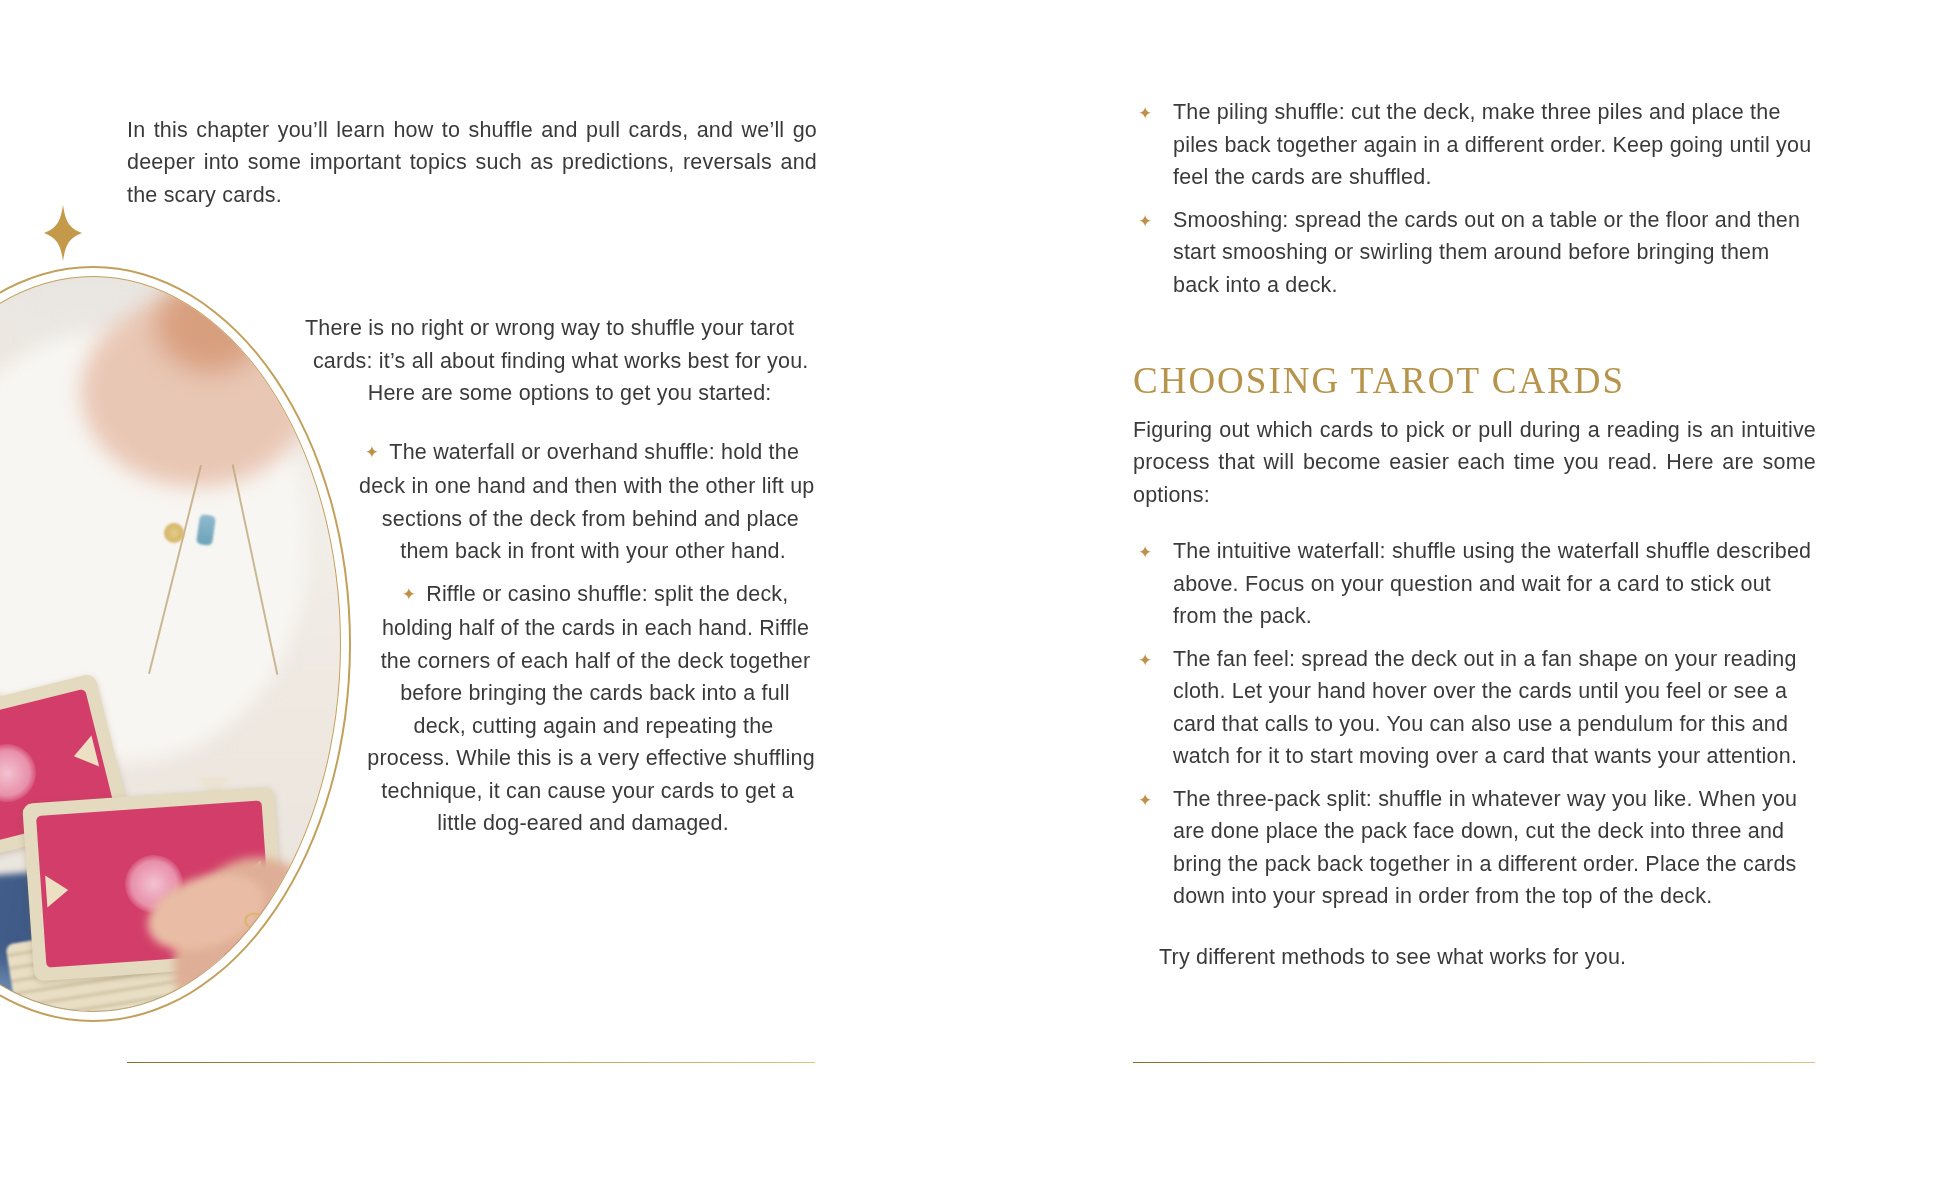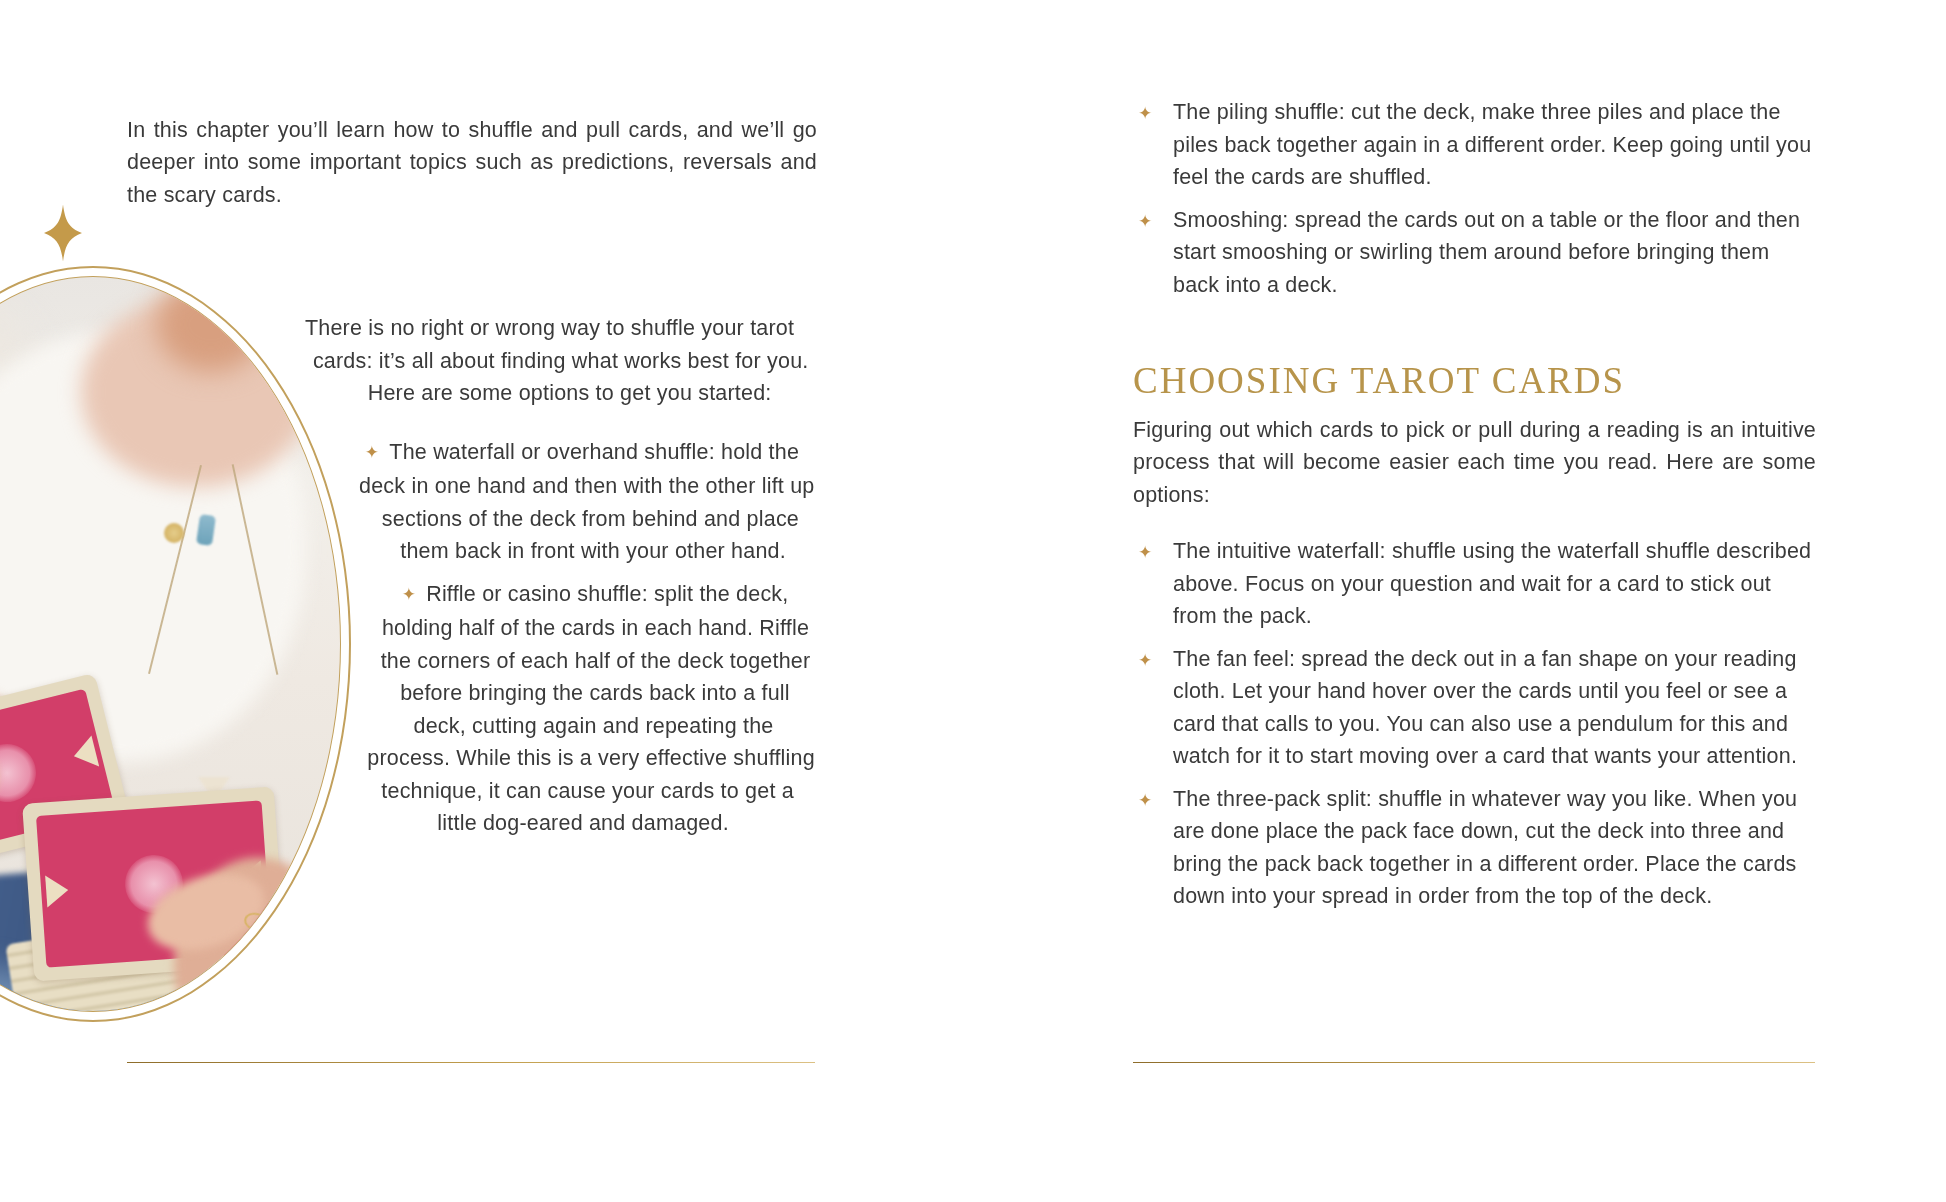--- a/index.html
+++ b/index.html
@@ -185,19 +185,20 @@
     </div>
     <div class="r-bullet">
       <span class="b-star">✦</span>
       <span>The fan feel: spread the deck out in a fan shape on your reading cloth. Let your hand hover over the cards until you feel or see a card that calls to you. You can also use a pendulum for this and watch for it to start moving over a card that wants your attention.</span>
     </div>
     <div class="r-bullet">
       <span class="b-star">✦</span>
       <span>The three-pack split: shuffle in whatever way you like. When you are done place the pack face down, cut the deck into three and bring the pack back together in a different order. Place the cards down into your spread in order from the top of the deck.</span>
     </div>
 
+    <p class="r-closing">Try different methods to see what works for you.</p>
   </div>
 
   <div class="rule rule-r"></div>
   <div class="foot-r">Tarot reading basics</div>
   <div class="pagenum pn-r">37</div>
 
 </div>
 
 </body></html>

